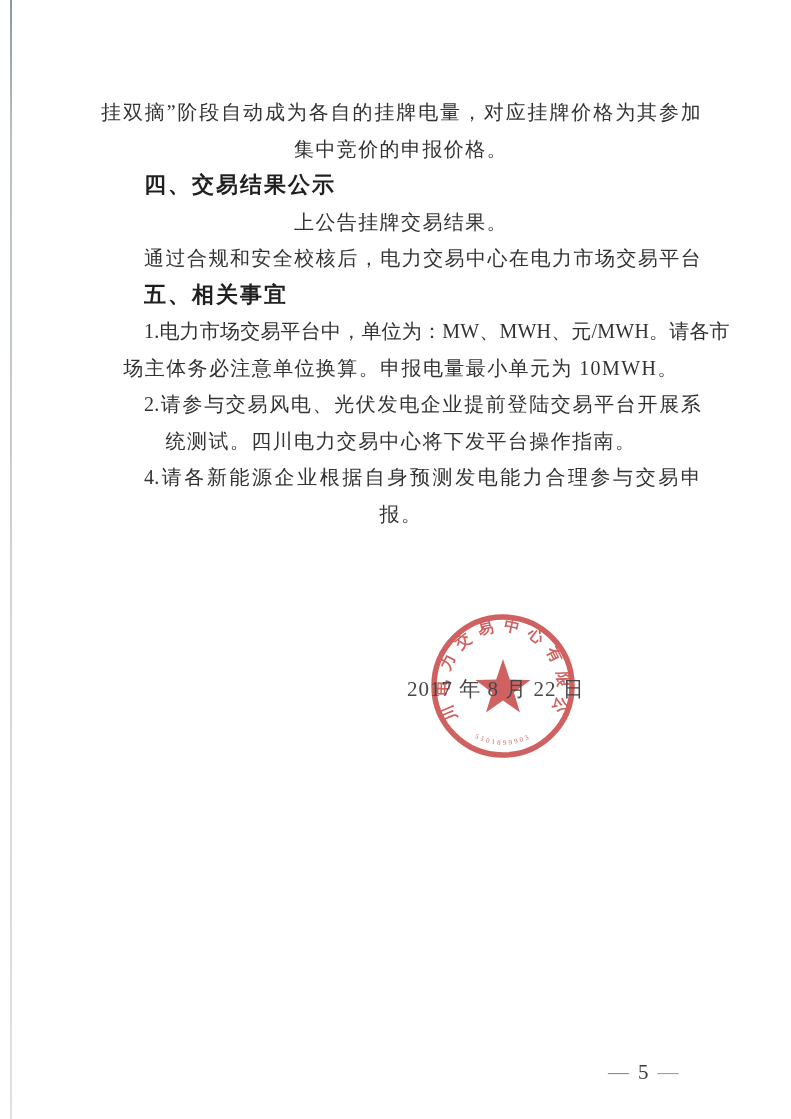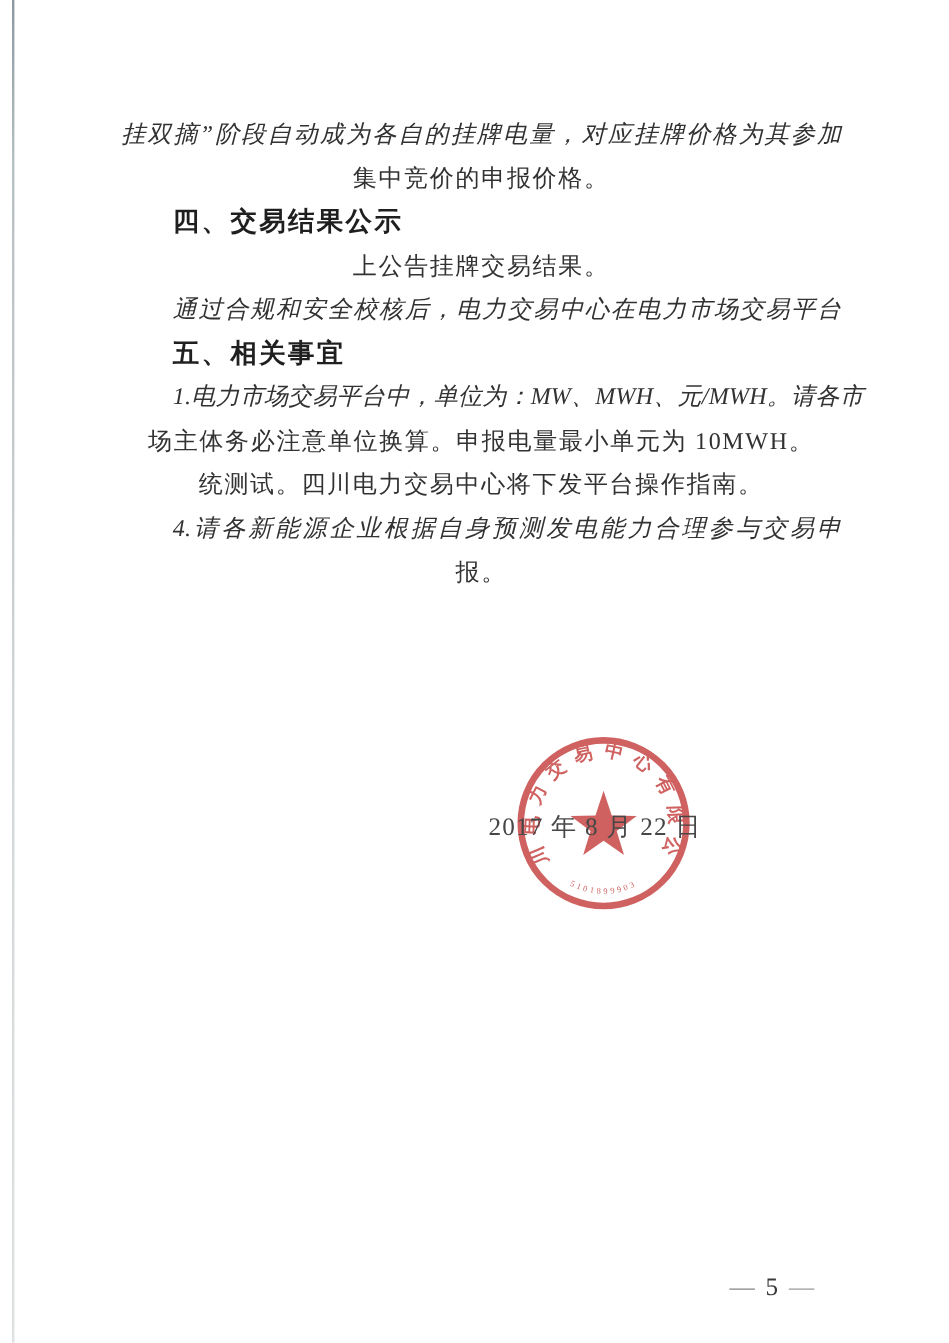--- a/index.html
+++ b/index.html
@@ -37,21 +37,20 @@
     line-height: 36.5px;
     font-size: 20px;
     color: #323232;
     font-family: "Liberation Serif", serif;
     white-space: nowrap;
   }
   .full {
     text-align: justify;
     text-align-last: justify;
     letter-spacing: 0.2px;
-    font-style: italic;
   }
   .short {
     text-align: center;
     letter-spacing: 1.4px;
   }
   .ind {
     text-indent: 43px;
   }
   .hd {
     font-family: "Liberation Sans", sans-serif;
@@ -121,20 +120,21 @@
 
 <div class="doc">
   <p class="ln full">挂双摘”阶段自动成为各自的挂牌电量，对应挂牌价格为其参加</p>
   <p class="ln short">集中竞价的申报价格。</p>
   <p class="ln hd">四、交易结果公示</p>
   <p class="ln short">上公告挂牌交易结果。</p>
   <p class="ln full ind">通过合规和安全校核后，电力交易中心在电力市场交易平台</p>
   <p class="ln hd">五、相关事宜</p>
   <p class="ln full ind">1.电力市场交易平台中，单位为：MW、MWH、元/MWH。请各市</p>
   <p class="ln short">场主体务必注意单位换算。申报电量最小单元为 10MWH。</p>
+  <p class="ln full ind">2.请参与交易风电、光伏发电企业提前登陆交易平台开展系</p>
   <p class="ln short">统测试。四川电力交易中心将下发平台操作指南。</p>
   <p class="ln full ind">4.请各新能源企业根据自身预测发电能力合理参与交易申</p>
   <p class="ln short">报。</p>
 </div>
 
 <svg class="seal" viewBox="-76 -77 152 158" xmlns="http://www.w3.org/2000/svg">
   <defs>
     <path id="companyArc" d="M -47.6 27.5 A 55 55 0 1 1 47.6 27.5" fill="none"></path>
     <path id="codeArc" d="M -38 45 A 59 59 0 0 0 38 45" fill="none"></path>
   </defs>

